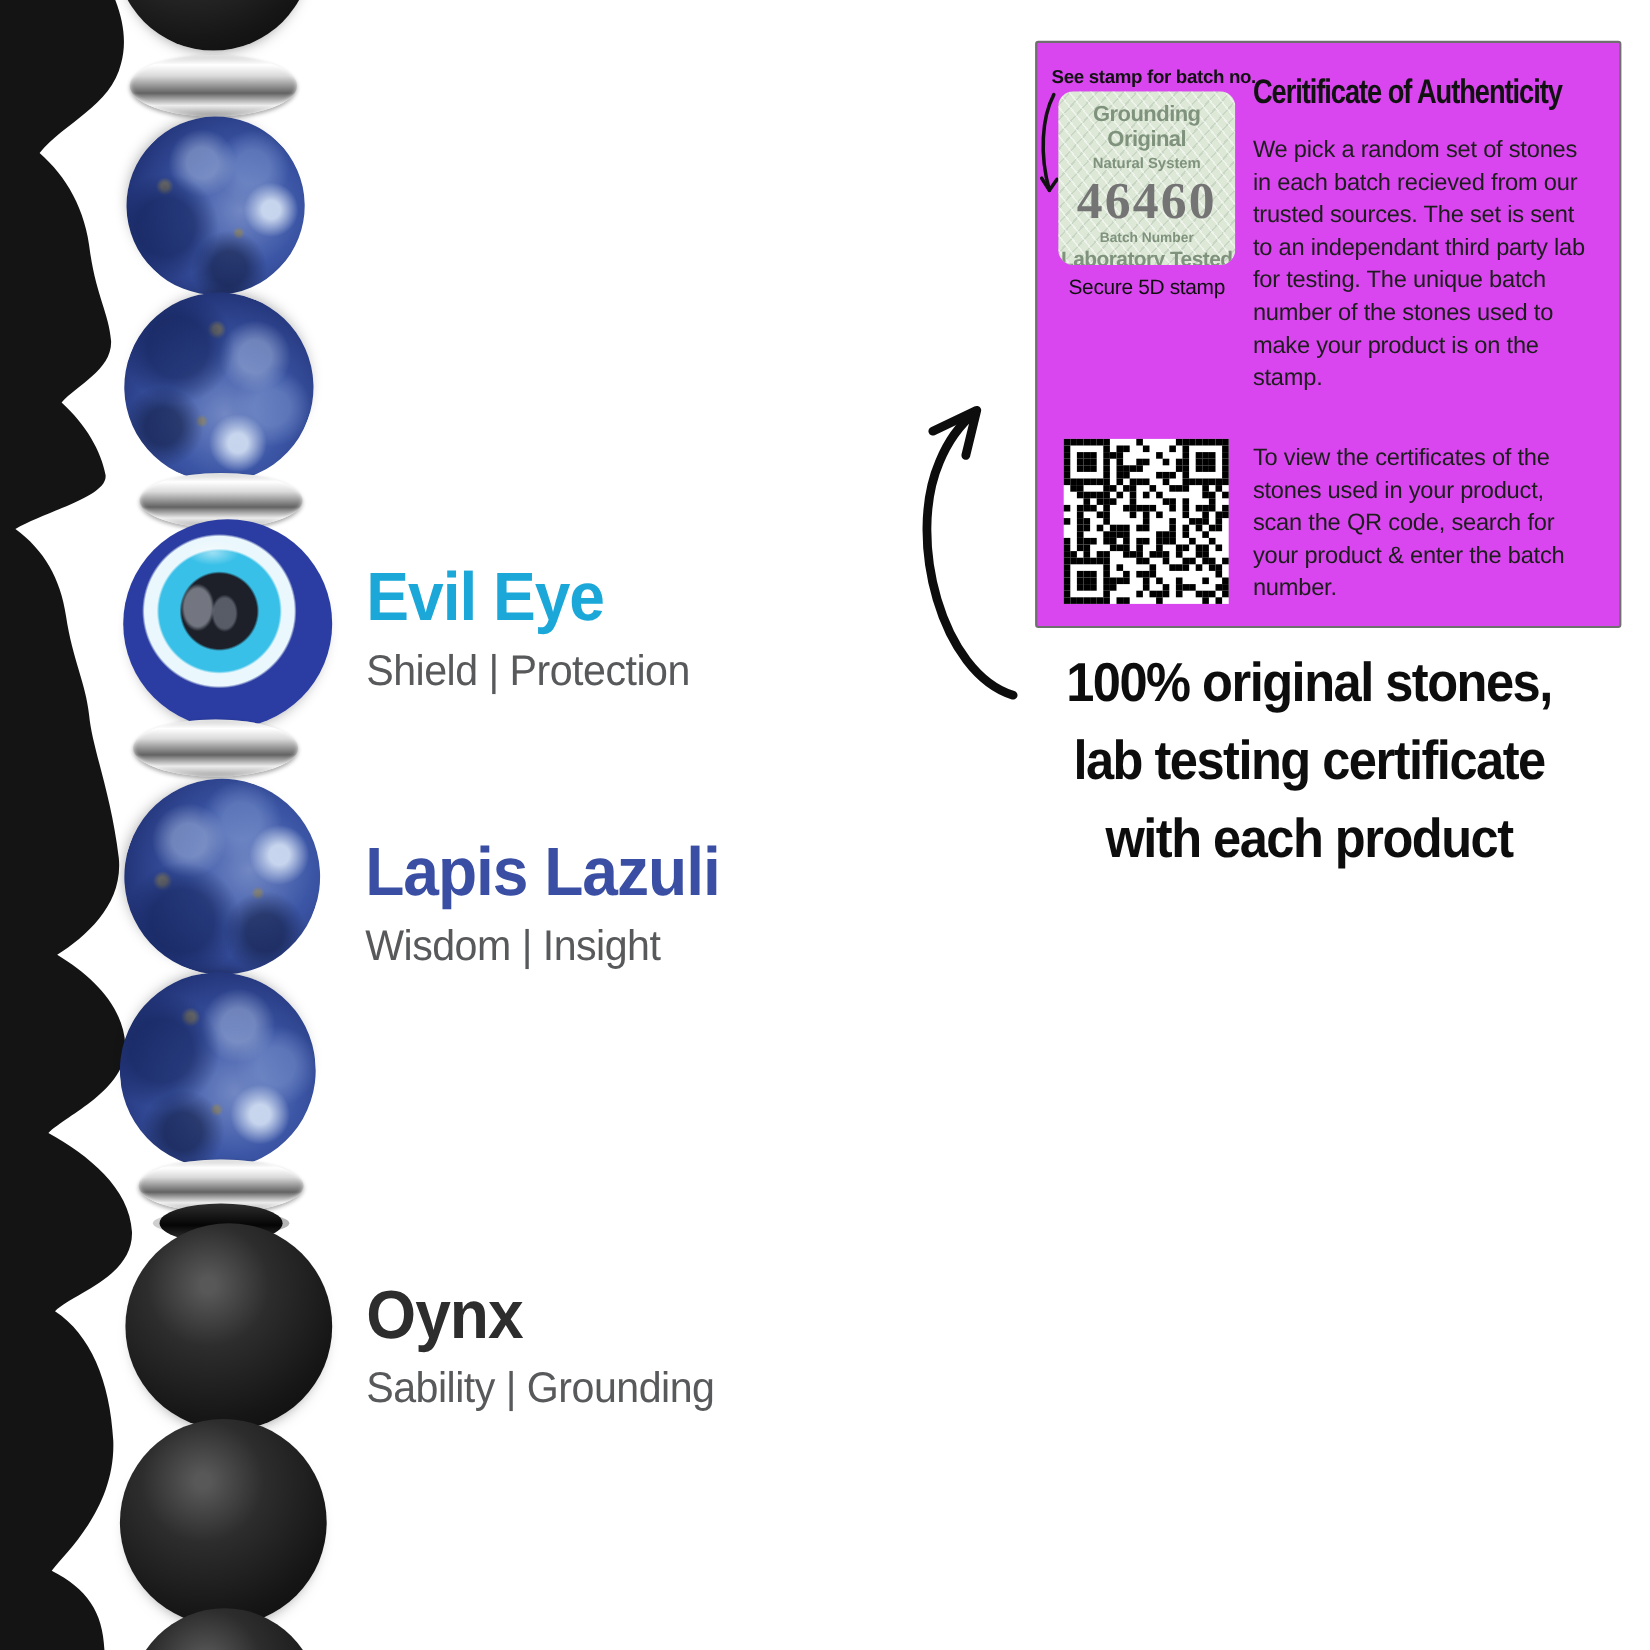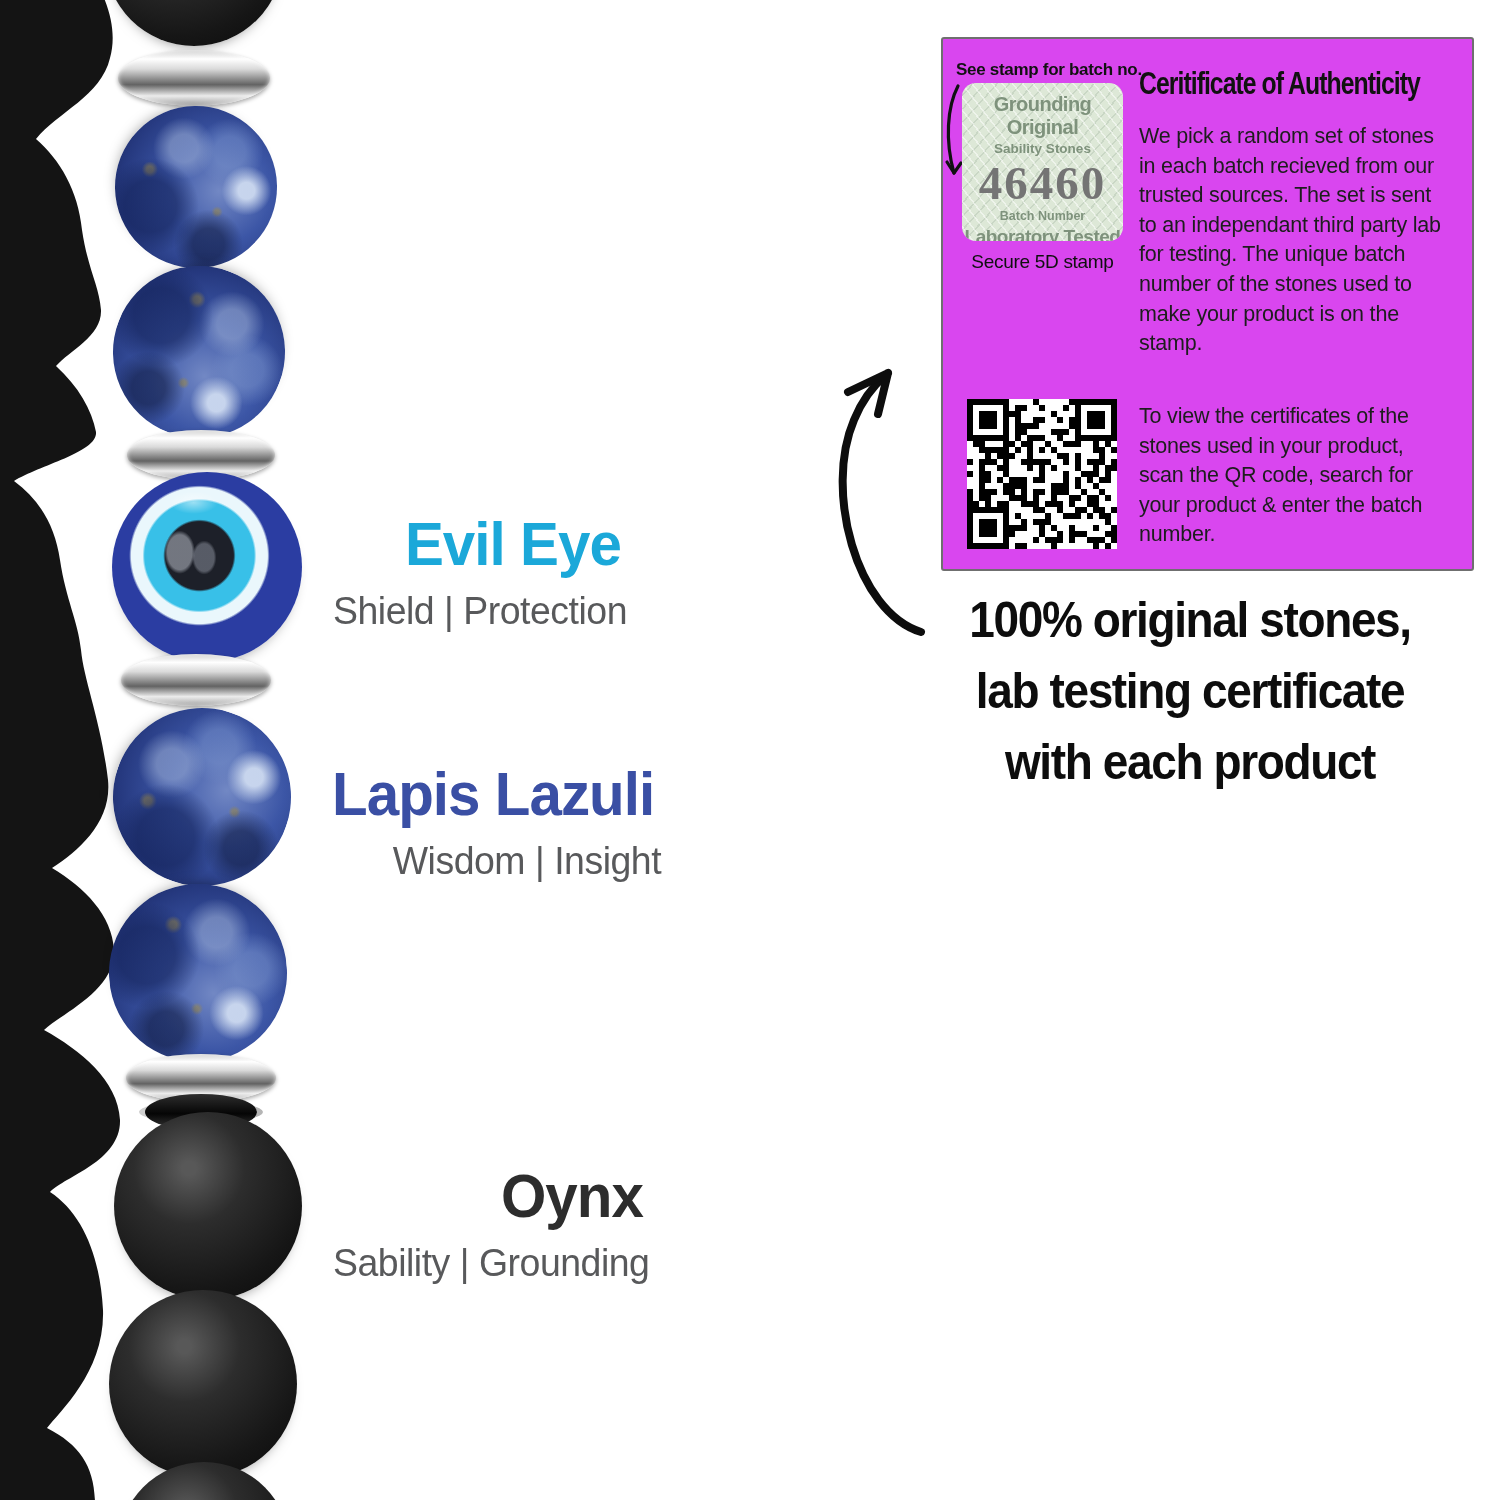--- a/index.html
+++ b/index.html
@@ -46,21 +46,21 @@
     background:
       radial-gradient(ellipse 30% 38% at 32% 45%, rgba(185,190,200,.55) 0 60%, rgba(185,190,200,0) 75%),
       radial-gradient(ellipse 24% 30% at 68% 52%, rgba(160,165,178,.45) 0 60%, rgba(160,165,178,0) 75%);
   }
   .bead.evil_eye::after{ 
     content:"";position:absolute;left:30%;top:10%;width:26%;height:12%;border-radius:50%;
     background:radial-gradient(ellipse at center, rgba(255,255,255,.5), rgba(255,255,255,0) 70%);
   }
 
   
-  .label{position:absolute;white-space:nowrap;text-align:right;}
+  .label{position:absolute;white-space:nowrap;}
   .label .name{font-size:62px;font-weight:bold;letter-spacing:-1px;transform:scaleX(.94);transform-origin:left;}
   .label .meaning{font-size:39px;color:#58595b;margin-top:10px;letter-spacing:-.5px;transform:scaleX(.96);transform-origin:left;}
 
   
   .card{position:absolute;left:941px;top:37px;width:533px;height:534px;background:#d946ef;
         border:2px solid #6f6f6f;border-radius:3px;box-sizing:border-box;}
   .stamp-note{position:absolute;left:13px;top:21px;font-size:17px;font-weight:bold;letter-spacing:-.3px;white-space:nowrap;}
   .note-arrow{position:absolute;left:0;top:44px;}
   .stamp{position:absolute;left:19px;width:161px;border-radius:14px;overflow:hidden;
          background-color:#dde8d7;
@@ -164,21 +164,21 @@
 
   <div class="card">
     <div class="stamp-note">See stamp for batch no.</div>
     <svg class="note-arrow" width="24" height="104" viewBox="0 0 24 104">
       <path d="M 15 3 C 4 24 2 58 11 90" fill="none" stroke="#111" stroke-width="3.2" stroke-linecap="round"></path>
       <path d="M 11 90 L 4 79 M 11 90 L 18 80" fill="none" stroke="#111" stroke-width="3.2" stroke-linecap="round"></path>
     </svg>
 
     <div class="stamp stamp1">
       <div class="s1-title">Grounding Original</div>
-      <div class="s1-sub">Sability Stones</div>
+      <div class="s1-sub">Natural System</div>
       <div class="s1-num">46460</div>
       <div class="s1-batch">Batch Number</div>
       <div class="s1-tested">Laboratory Tested</div>
     </div>
 
     <div class="secure-label">Secure 5D stamp</div>
 
 
     <div class="qr">
         <div style="grid-area: 1 / 1;"></div>

